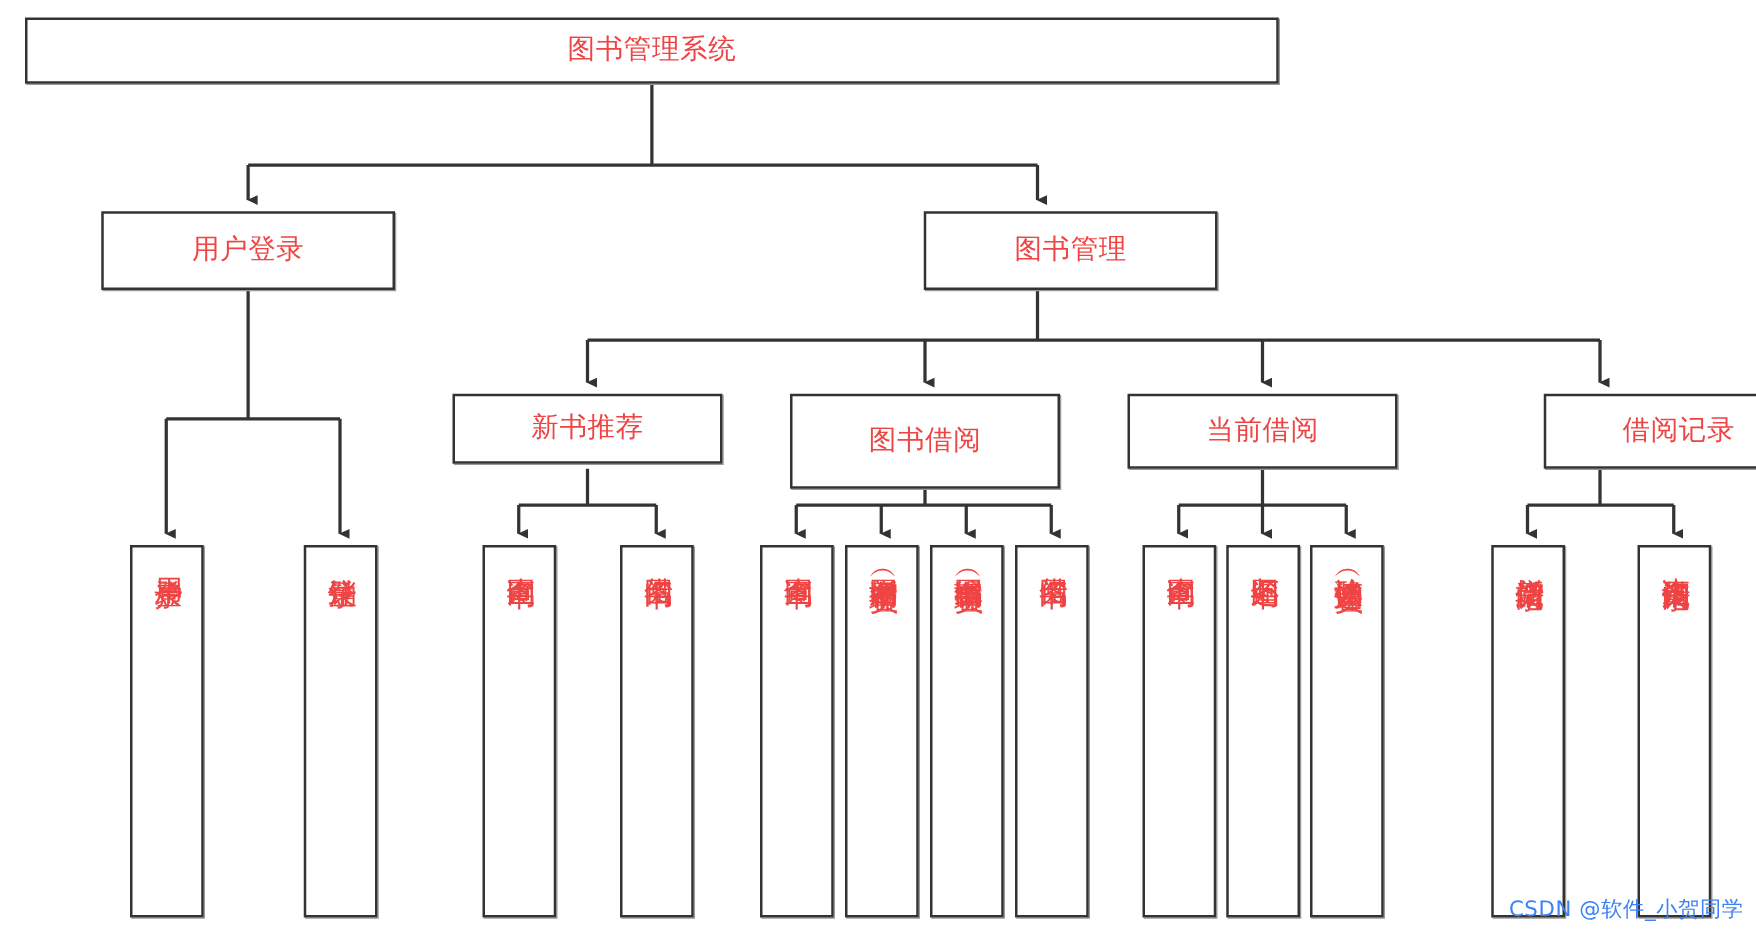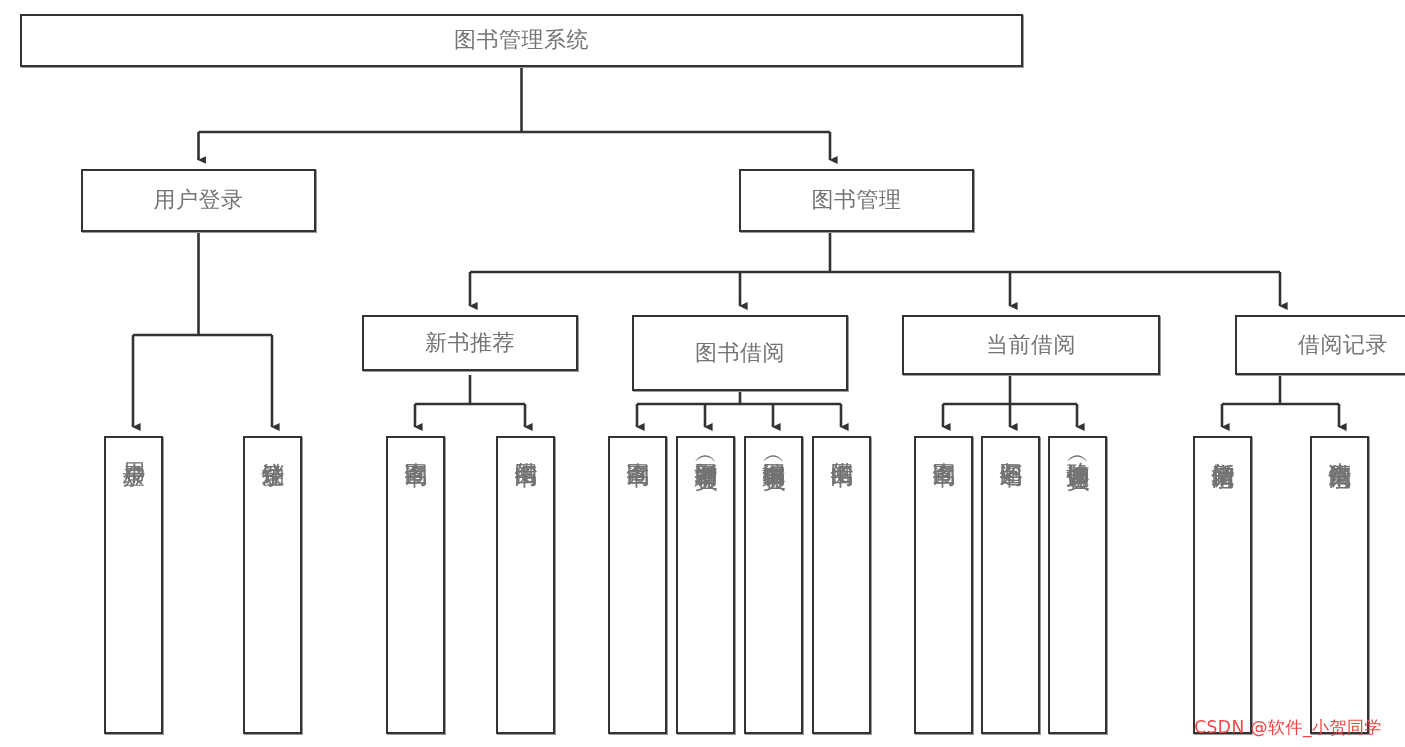--- a/index.html
+++ b/index.html
@@ -36,21 +36,21 @@
     display: flex;
     align-items: center;
     justify-content: center;
     color: #1a1a1a;
   }
   .node-label {
     display: block;
     text-align: center;
     line-height: 1.12;
     white-space: pre;
-    color: #737373;
+    color: #ef4444;
   }
   .node.horiz .node-label {
     font-size: 22px;
     letter-spacing: 0.5px;
   }
   .node.root .node-label {
     font-size: 22px;
   }
   .node.leaf {
     align-items: flex-start;
@@ -60,24 +60,24 @@
   .node.leaf .node-label {
     writing-mode: vertical-rl;
     text-orientation: upright;
     font-size: 23px;
     line-height: 1.04;
     letter-spacing: 1px;
     white-space: nowrap;
   }
   #watermark {
     position: absolute;
-    right: 23px;
+    right: 10px;
     bottom: 8px;
     font-size: 17px;
-    color: #ef4444;
+    color: #3b82f6;
     letter-spacing: 0.5px;
     white-space: nowrap;
     pointer-events: none;
     text-align: right;
   }
 </style>
 </head>
 <body>
 
 <div id="diagram-root">
@@ -143,21 +143,21 @@
   <div class="node horiz" style="left:739px; top:169px; width:235px; height:63px;">
     <span class="node-label">图书管理</span>
   </div>
 
   <div class="node horiz" style="left:362px; top:315px; width:216px; height:56px;">
     <span class="node-label">新书推荐</span>
   </div>
   <div class="node horiz" style="left:632px; top:315px; width:216px; height:76px;">
     <span class="node-label">图书借阅</span>
   </div>
-  <div class="node horiz" style="left:902px; top:315px; width:258px; height:60px;">
+  <div class="node horiz" style="left:902px; top:315px; width:216px; height:60px;">
     <span class="node-label">当前借阅</span>
   </div>
   <div class="node horiz" style="left:1188px; top:315px; width:216px; height:60px;margin-left:47px;">
     <span class="node-label">借阅记录</span>
   </div>
 
   <div class="node leaf" style="left:104px; top:436px; width:59px; height:298px;">
     <span class="node-label">用户登录</span>
   </div>
   <div class="node leaf" style="left:243px; top:436px; width:59px; height:298px;">

